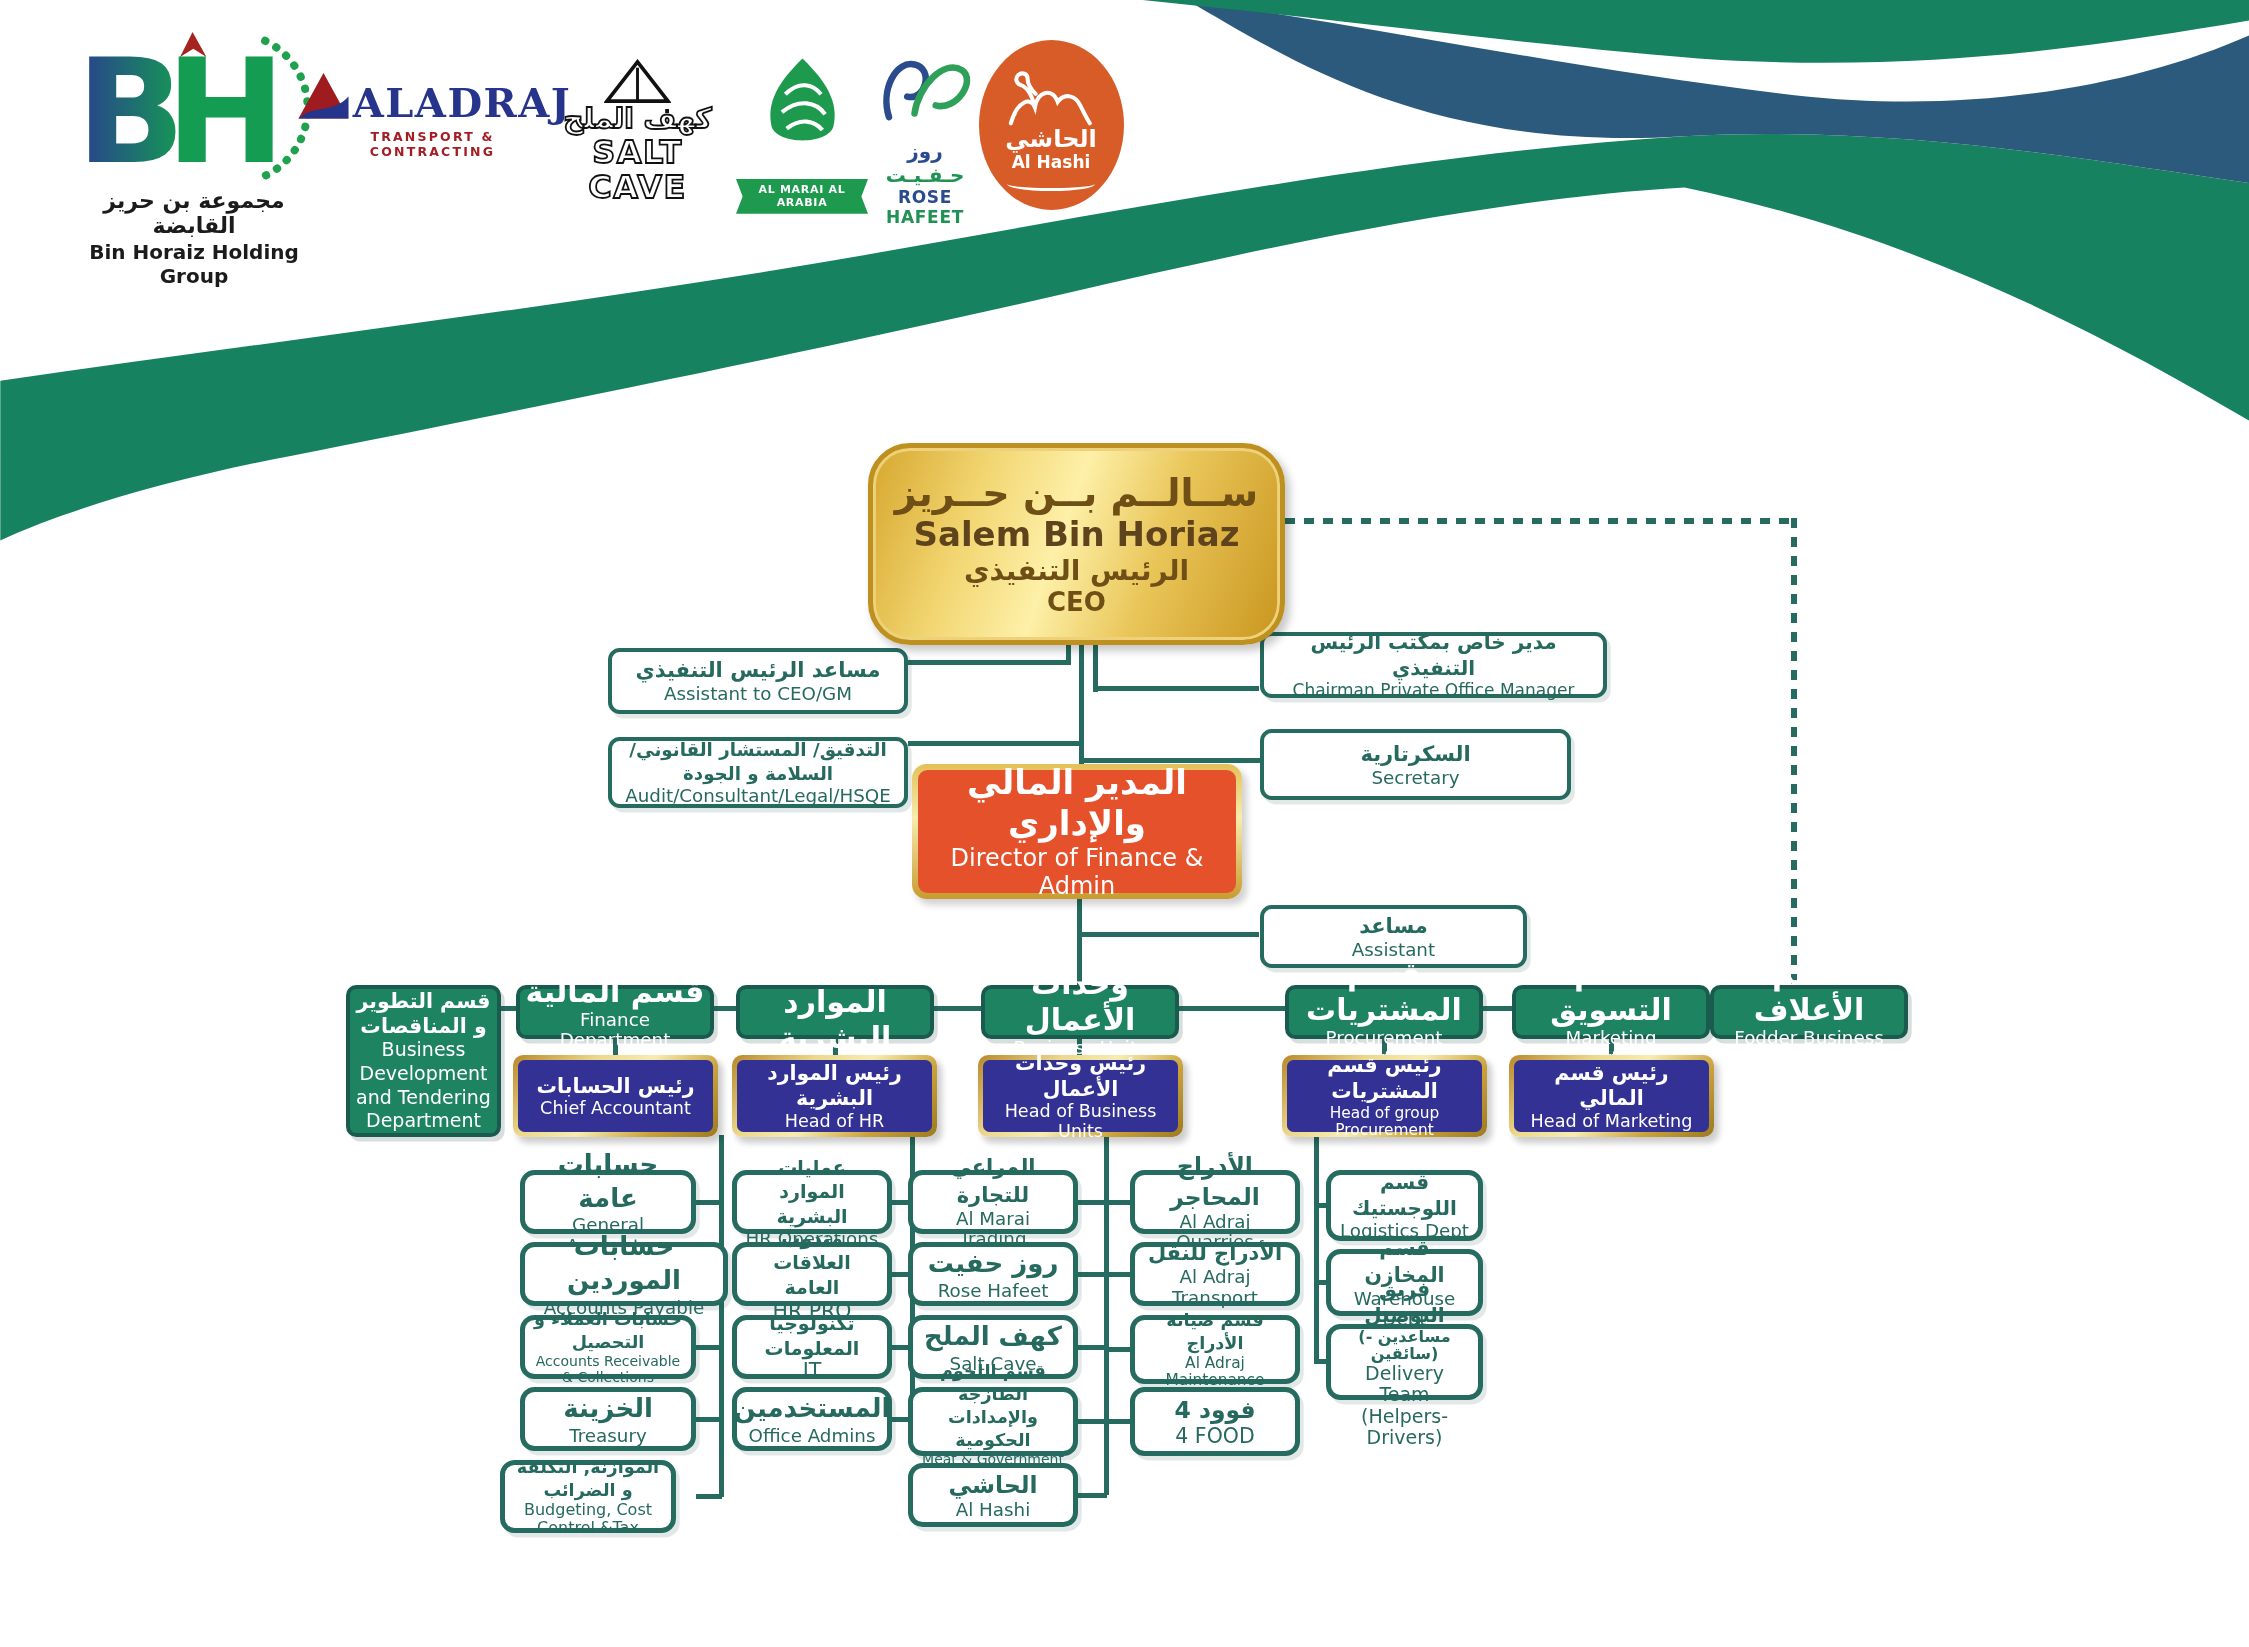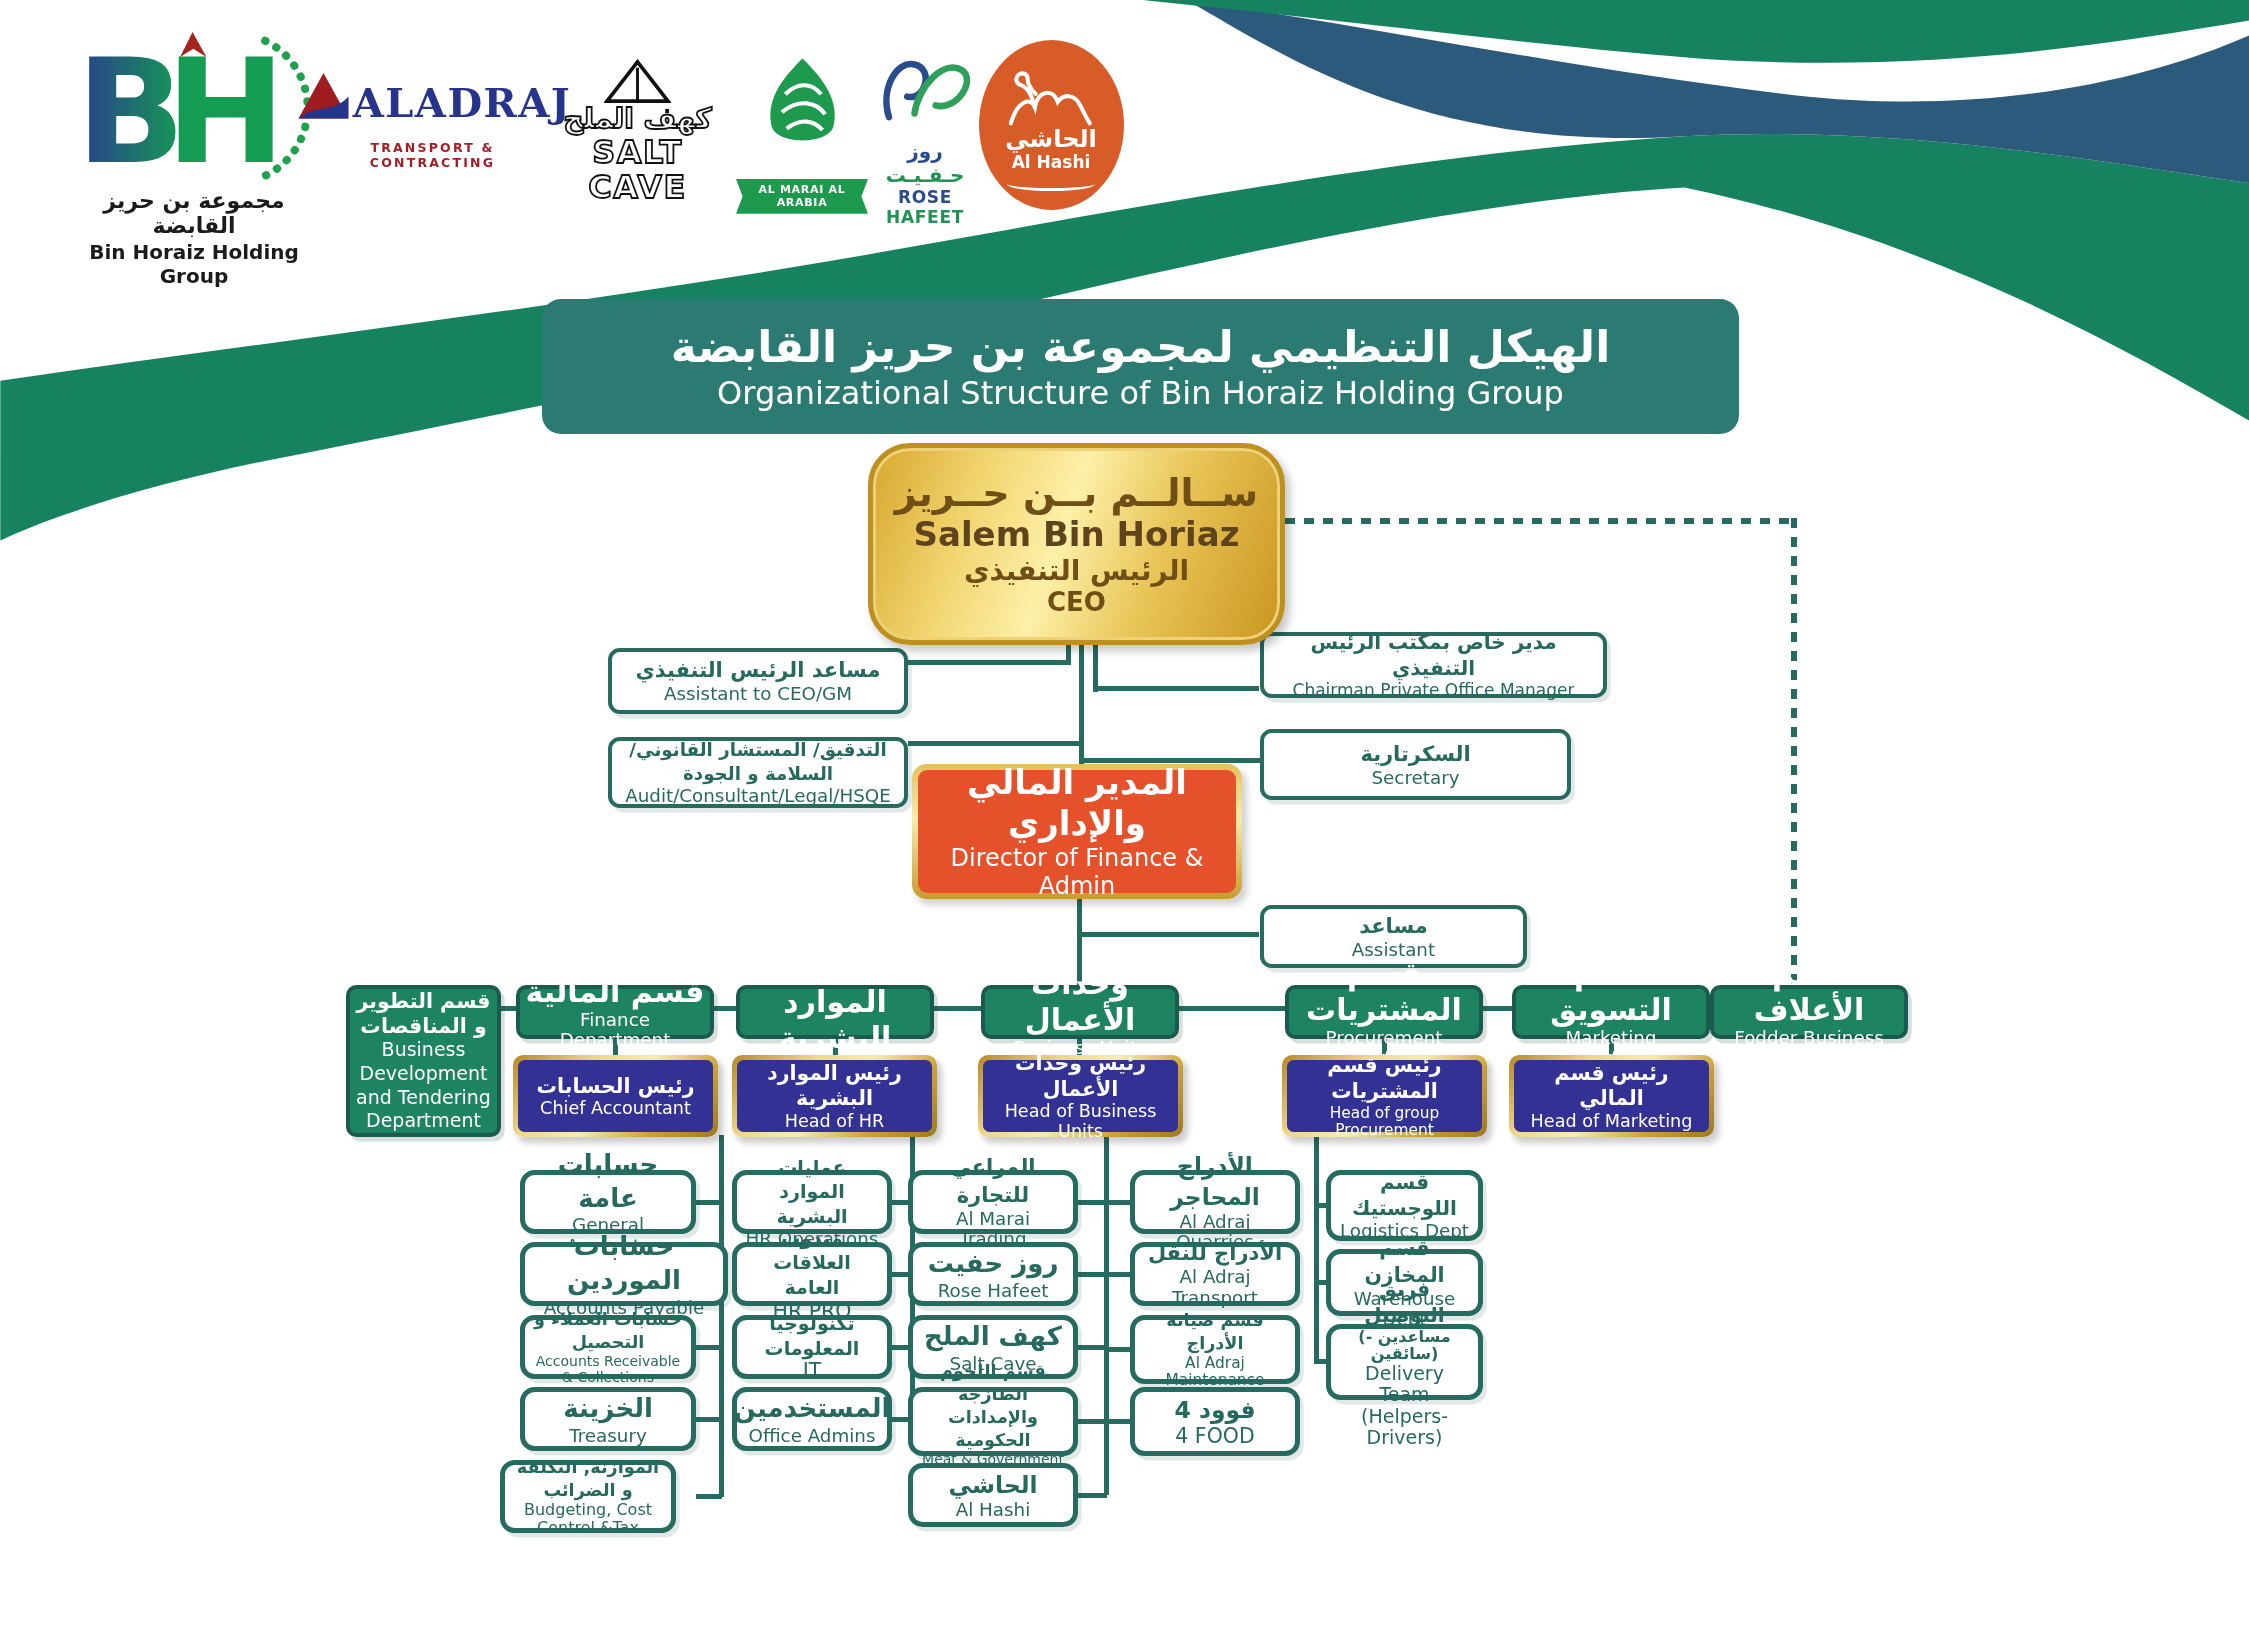--- a/index.html
+++ b/index.html
@@ -60,21 +60,21 @@
         box-shadow:4.4px 5.9px 7.3px rgba(0,0,0,.18)}
   #director-box{width:100%;height:100%;background:#E4512B;border-radius:9.5px;display:flex;flex-direction:column;
         align-items:flex-start;justify-content:center;text-align:center;color:#fff}
   #director-box .ar{font-size:34px;font-weight:bold;line-height:1.2}
   #director-box .en{font-size:24px;line-height:1.2}
   
   .logo{position:absolute;display:flex;flex-direction:column;align-items:center;z-index:2;text-align:center}
   .bh-name-ar{font-size:22px;font-weight:bold;color:#1b1b1b;margin-top:1.5px}
   .bh-name-en{font-size:20px;font-weight:bold;color:#1b1b1b;margin-top:2.9px}
   .aladraj-name{font-family:"DejaVu Serif","Liberation Serif",serif;font-size:40px;font-weight:bold;color:#27348B;letter-spacing:1.5px;line-height:1}
-  .aladraj-tag{font-size:12.5px;font-weight:bold;color:#A31D22;letter-spacing:2.2px;margin-top:17px}
+  .aladraj-tag{font-size:12.5px;font-weight:bold;color:#A31D22;letter-spacing:2.2px;margin-top:6px}
   .stroke-txt{color:#fff;-webkit-text-stroke:1.8px #111;font-weight:bold}
   .salt-ar{font-size:28px;line-height:1.1}
   .salt-en{font-size:32px;letter-spacing:1.5px;line-height:1.1}
   .marai-banner{background:#1D9A4E;color:#fff;font-size:11px;font-weight:bold;letter-spacing:0.7px;
         padding:4.4px 10.3px;margin-top:18px;clip-path:polygon(0 0,100% 0,95% 50%,100% 100%,0 100%,5% 50%)}
   .rose-ar{font-size:20px;font-weight:bold;line-height:1.2}
   .rose-en{font-size:17px;font-weight:900;letter-spacing:0.7px;line-height:1.2}
   .c-navy{color:#2B4C8C}.c-grn{color:#1F9254}
   #alhashi-blob{width:145px;height:170px;border-radius:50%;background:#D85C28;display:flex;flex-direction:column;
         align-items:center;justify-content:center;color:#fff;text-align:center}
@@ -154,24 +154,20 @@
       <svg width="110" height="67" viewBox="0 0 160 100">
         <path d="M20,96 C30,62 50,56 56,72 C60,48 82,42 90,64 C100,50 117,54 124,70 C130,82 134,90 138,96" stroke="#fff" stroke-width="6" fill="none" stroke-linecap="round"></path>
         <path d="M56,72 C51,52 45,42 35,39 C28,37 26,29 31,24 C37,19 45,22 45,29 C45,37 50,45 57,52" stroke="#fff" stroke-width="6" fill="none" stroke-linecap="round"></path>
       </svg>
       <div class="hashi-ar">الحاشي</div>
       <div class="hashi-en">Al Hashi</div>
       <div class="hashi-swoosh"></div>
     </div>
   </div>
 
-  <div id="title-banner">
-    <div class="ar">الهيكل التنظيمي لمجموعة بن حريز القابضة</div>
-    <div class="en">Organizational Structure of Bin Horaiz Holding Group</div>
-  </div>
 
   <div class="dot-h" style="left:1285px;top:518px;width:510px"></div>
   <div class="dot-v" style="left:1791px;top:518px;height:469px"></div>
 
   <div class="line" style="left:1066px;top:639px;width:5.1px;height:26px"></div>
   <div class="line" style="left:908px;top:660px;width:163px;height:5.1px"></div>
   <div class="line" style="left:1079px;top:639px;width:5.1px;height:129px"></div>
   <div class="line" style="left:908px;top:741px;width:176px;height:5.1px"></div>
   <div class="line" style="left:1079px;top:758px;width:181px;height:5.1px"></div>
   <div class="line" style="left:1093px;top:639px;width:5.1px;height:53px"></div>

